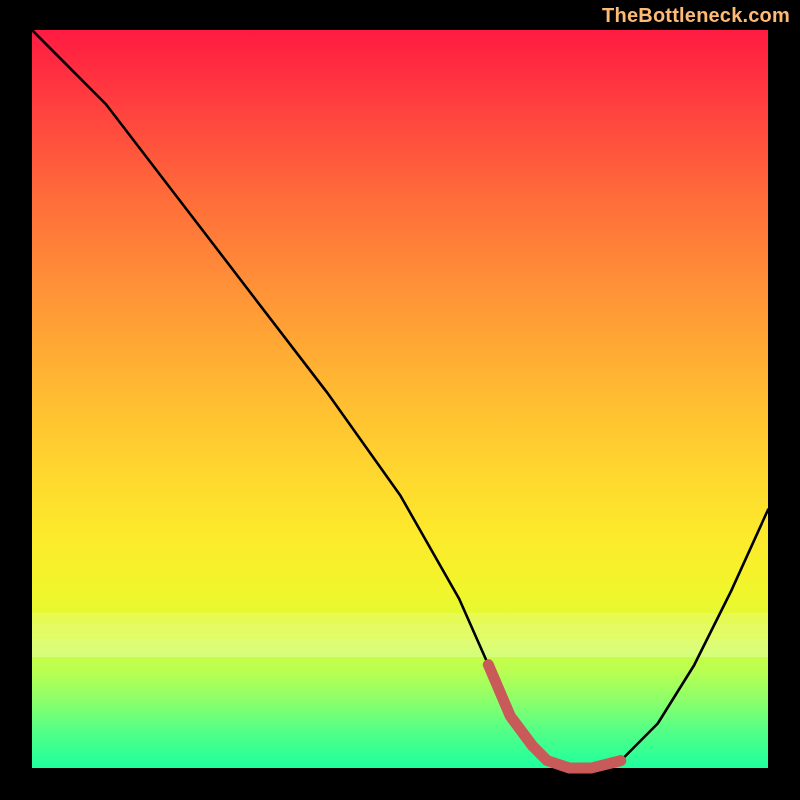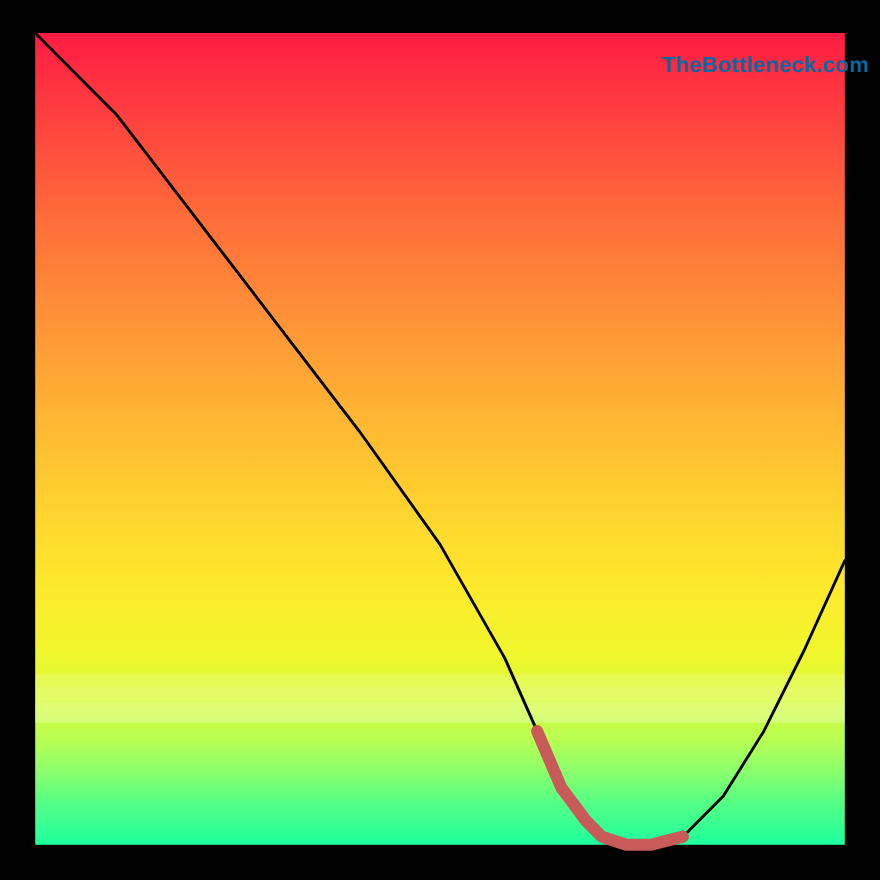--- a/index.html
+++ b/index.html
@@ -54,23 +54,22 @@
     width: 100%;
     background: rgba(255,255,255,0.28);
   }
   .attribution {
     position: absolute;
     top: 4px;
     right: 10px;
     font-family: Arial, Helvetica, sans-serif;
     font-size: 20px;
     font-weight: bold;
-    color: #0369a1;
+    color: #fdba74;
     letter-spacing: 0.2px;
-    margin-top: 44px;
   }
 </style>
 </head>
 <body>
 
 <div class="frame">
 
   <div class="plot-area">
 
     <div class="pale-band" style="bottom:15%; height:2.5%;"></div>

